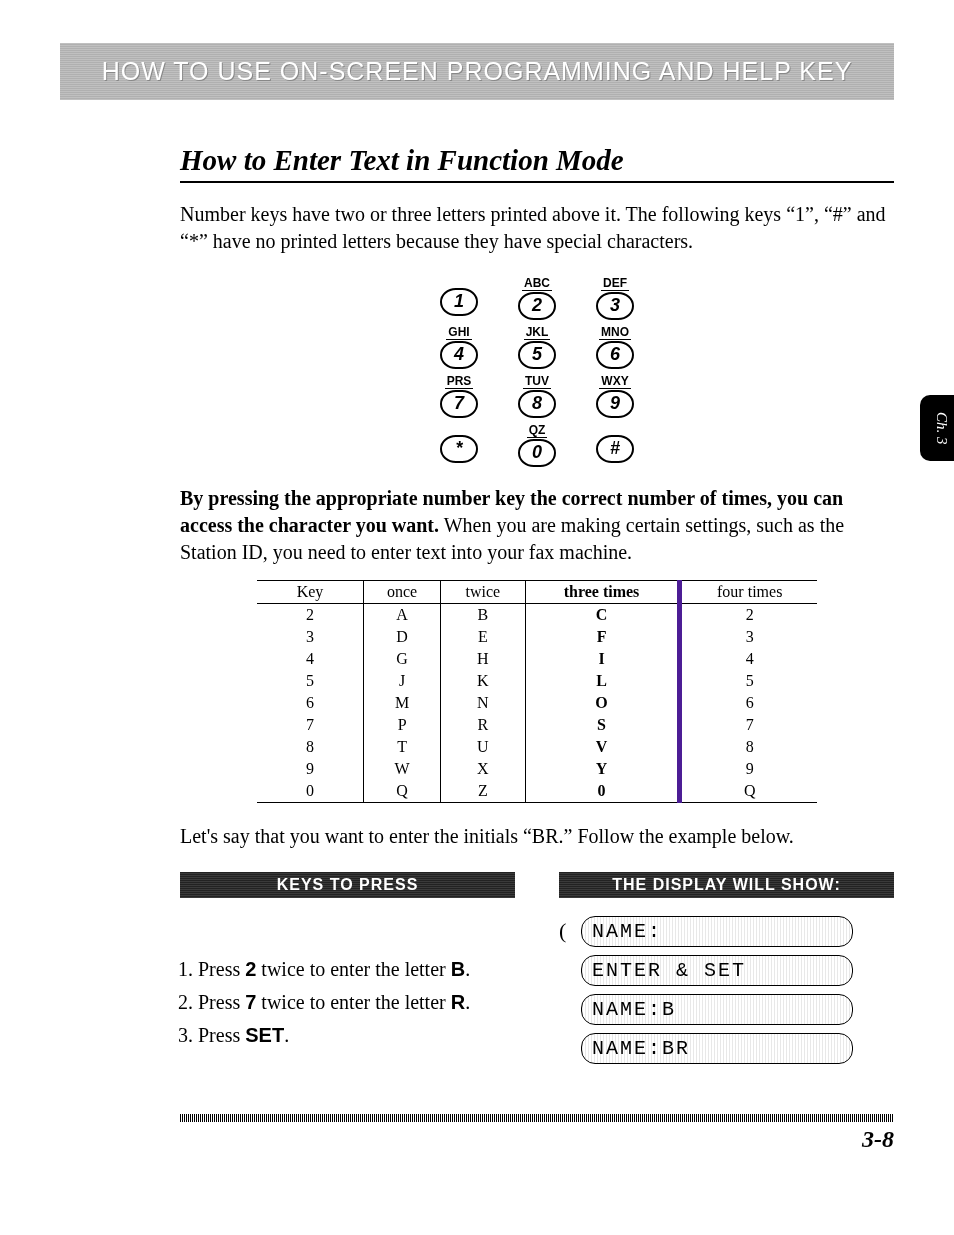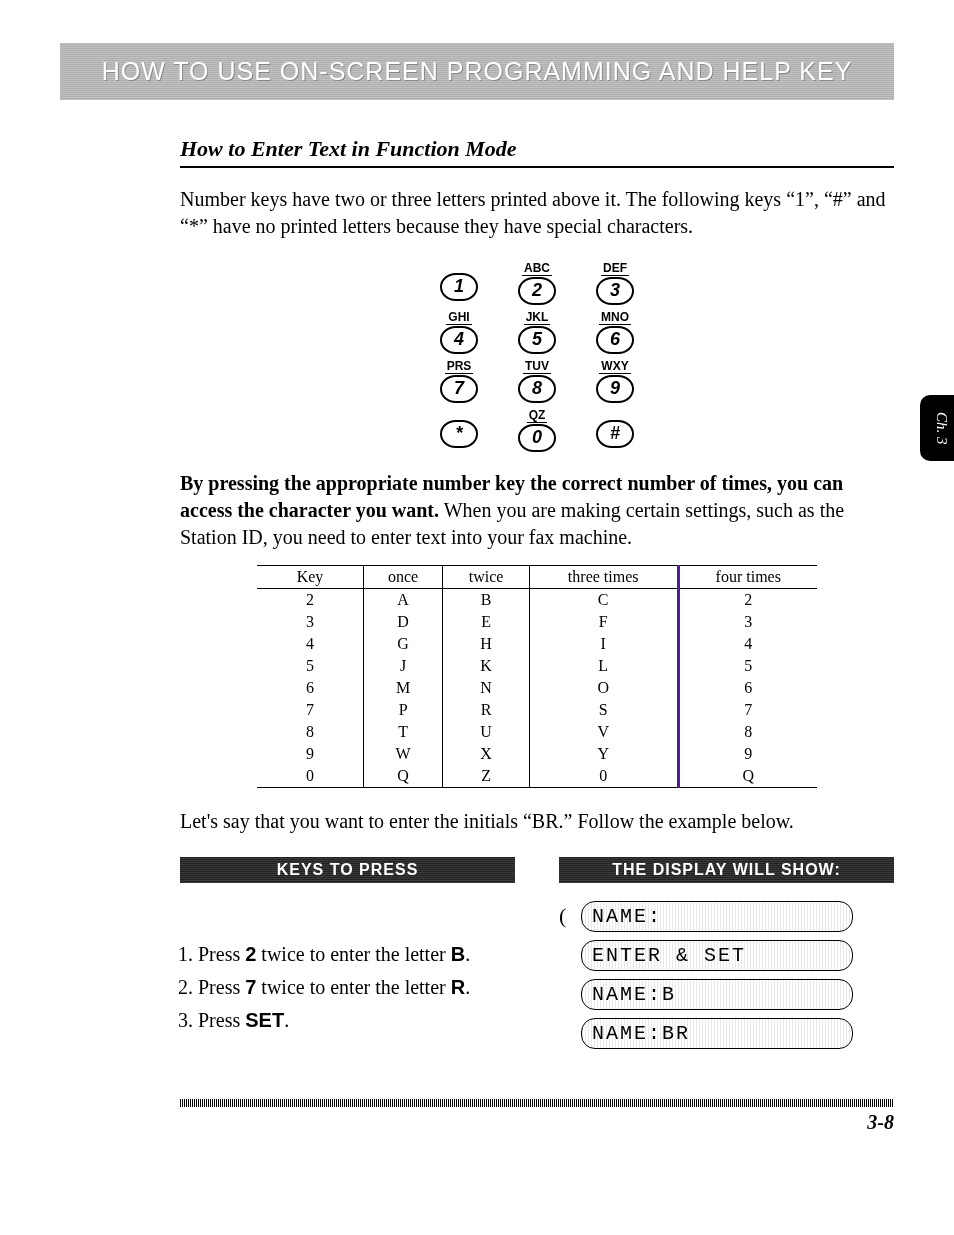--- a/index.html
+++ b/index.html
@@ -28,24 +28,24 @@
     padding: 14px 4px;
     text-shadow: 1px 1px 0 #888;
     font-weight: 400;
   }
   .content {
     padding: 28px 0 0 120px;
   }
   h2.section {
     font-style: italic;
     font-weight: bold;
-    font-size: 22px;
+    font-size: 29px;
     border-bottom: 2px solid #000;
     padding-bottom: 4px;
-    margin: 8px 0 18px 0;
+    margin: 16px 0 18px 0;
   }
   p.body {
     font-size: 20px;
     line-height: 1.35;
     margin: 0 0 14px 0;
   }
   .keypad {
     margin: 18px auto 18px auto;
     width: 220px;
     position: relative;
@@ -96,21 +96,21 @@
   }
   table.press thead th {
     border-top: 1.5px solid #000;
     border-bottom: 1px solid #000;
     text-align: center;
   }
   table.press tbody tr:last-child td { border-bottom:1.5px solid #000; }
   table.press td:first-child, table.press th:first-child { border-right:1px solid #000; width:90px;}
   table.press td:nth-child(2), table.press th:nth-child(2) { border-right:1px solid #000;}
   table.press td:nth-child(3), table.press th:nth-child(3) { border-right:1px solid #000;}
-  table.press td:nth-child(4), table.press th:nth-child(4) { border-right:3px solid #4c1d95;}
+  table.press td:nth-child(4), table.press th:nth-child(4) { border-right:5px solid #4c1d95;font-weight:bold;}
 
   .example-row { display:flex; gap:44px; margin-top:22px; align-items:flex-start;}
   .col { flex:1; }
   .bar-header {
     background: #2a2a2a;
     background-image: repeating-linear-gradient(0deg,#3a3a3a 0 1px,#222 1px 2px);
     color:#fff;
     font-family: Arial, sans-serif;
     font-weight:bold;
     font-size:16px;
@@ -138,21 +138,21 @@
   }
   .footer-rule {
     height:8px;
     margin-top:46px;
     background: repeating-linear-gradient(90deg,#000 0 1px,#fff 1px 2px);
   }
   .page-num {
     text-align:right;
     font-style: italic;
     font-weight:bold;
-    font-size:20px;
+    font-size:24px;
     margin-top:4px;
   }
   b.sans { font-family: Arial, sans-serif; font-style:normal; }
 </style>
 </head>
 <body>
 
 <div class="page">
   <div class="banner">HOW TO USE ON-SCREEN PROGRAMMING AND HELP KEY</div>
 

